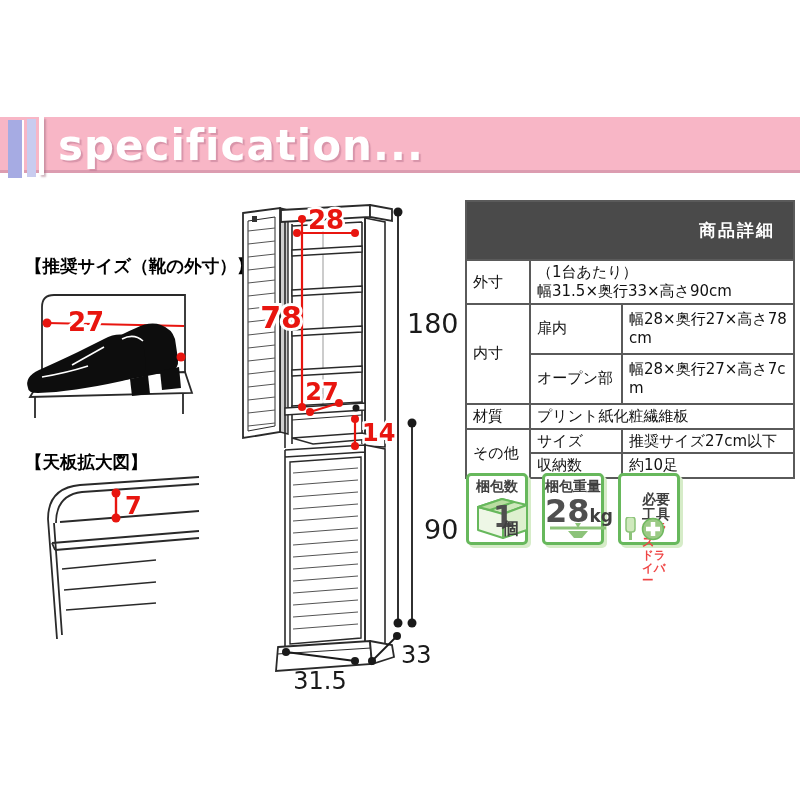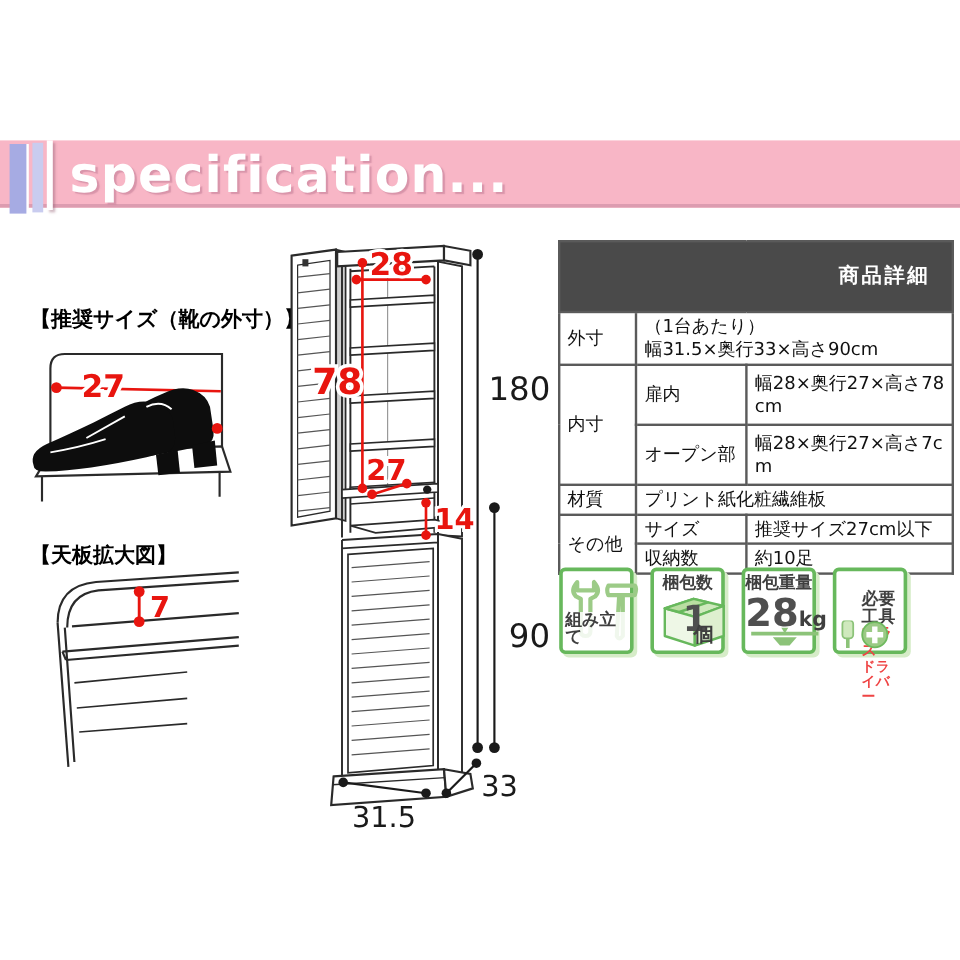--- a/index.html
+++ b/index.html
@@ -220,30 +220,20 @@
       </tr>
       <tr>
         <td>収納数</td>
         <td>約10足</td>
       </tr>
     </tbody>
   </table>
 
   <div class="badges">
 
-    <div class="badge">
-      <svg width="66" height="66" viewBox="0 0 66 66" style="position:absolute;left:0;top:0;">
-        <g stroke="#9ccb87" stroke-width="3.5" fill="none" stroke-linejoin="round" stroke-linecap="round">
-          <path d="M12,9 Q6,16 11,21 L15,23 L15,50 Q15,54 19,54 Q23,54 23,50 L23,23 L27,21 Q32,16 26,9 L26,16 L12,16 Z"></path>
-          <path d="M38,12 L60,12 Q62,14 60,20 L38,20 Q36,16 38,12 Z"></path>
-          <path d="M47,20 L45,54 Q47,58 50,54 L50,20"></path>
-        </g>
-      </svg>
-      <span class="badge-label assembly-label">組み立て</span>
-    </div>
 
     <div class="badge">
       <span class="badge-label center">梱包数</span>
       <svg width="64" height="46" viewBox="0 0 64 46" style="position:absolute;left:1px;bottom:2px;">
         <g stroke="#67b85c" stroke-width="2" stroke-linejoin="round">
           <path d="M8,13 L32,5 L57,11 L33,20 Z" fill="#cfe9bd"></path>
           <path d="M8,13 L33,20 L33,44 L8,36 Z" fill="#eef7e6"></path>
           <path d="M33,20 L57,11 L57,36 L33,44 Z" fill="#def0cf"></path>
           <path d="M32,5 L44,8 L20,16 L8,13 Z" fill="#b9dda1"></path>
         </g>

